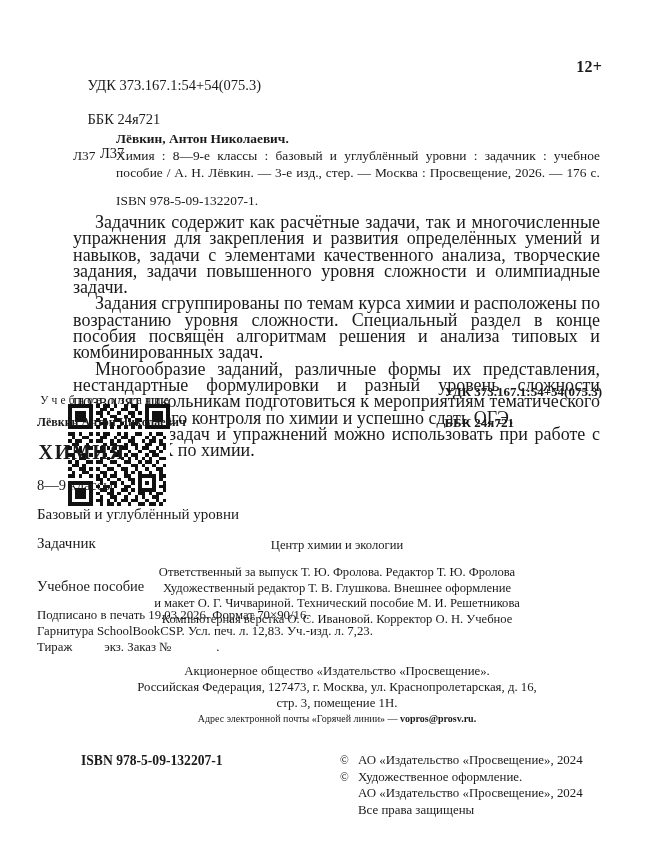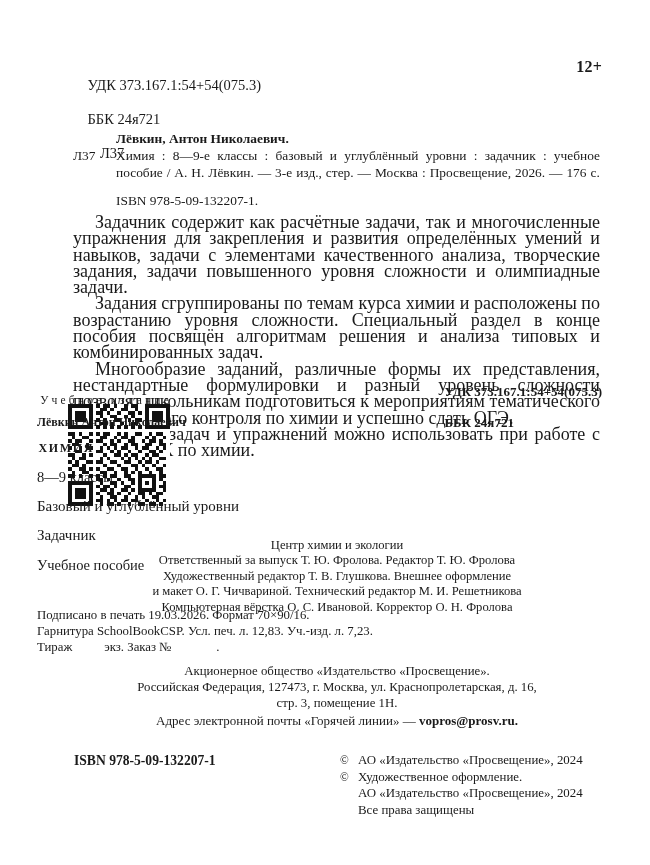--- a/index.html
+++ b/index.html
@@ -126,55 +126,55 @@
     font-size: 11.5px;
     letter-spacing: 3.2px;
     text-indent: 3.2px;
   }
   #imp-author {
     font-size: 12px;
     font-weight: bold;
     margin-top: 9px;
   }
   #imp-title {
-    font-size: 12px;
+    font-size: 20px;
     font-weight: bold;
     letter-spacing: 1.6px;
     text-indent: 1.6px;
     margin-top: 11px;
   }
   #imp-grades {
     font-size: 14.5px;
     margin-top: 13px;
   }
   #imp-levels {
     font-size: 15px;
     margin-top: 12px;
   }
   #imp-kind {
     font-size: 15px;
     font-weight: normal;
     margin-top: 12px;
   }
   #imp-type {
     font-size: 14.5px;
-    margin-top: 13px;
+    margin-top: 26px;
   }
 
   
   #credits {
     left: 37px;
     top: 538px;
     width: 600px;
     text-align: center;
     font-size: 12.6px;
     line-height: 15.4px;
   }
   #credits .line { display: block; }
-  #credits .dept { margin-bottom: 0px; }
+  #credits .dept { margin-bottom: 12px; }
 
   
   #printing {
     left: 37px;
     top: 607px;
     width: 600px;
     font-size: 12.8px;
     line-height: 16px;
   }
   #printing .line { display: block; white-space: pre; }
@@ -188,27 +188,27 @@
     font-size: 12.8px;
     line-height: 16px;
   }
   #publisher .line { display: block; }
 
   #hotline {
     left: 37px;
     top: 713px;
     width: 600px;
     text-align: center;
-    font-size: 13px;
+    font-size: 10px;
   }
   #hotline .mail { font-weight: bold; }
 
   
   #isbn-bottom {
-    left: 74px;
+    left: 81px;
     top: 753px;
     font-size: 13.6px;
     font-weight: bold;
   }
   #copyright {
     left: 340px;
     top: 752px;
     font-size: 12.9px;
     line-height: 16.6px;
   }
@@ -503,22 +503,22 @@
     <div id="imp-grades">8—9 классы</div>
     <div id="imp-levels">Базовый и углублённый уровни</div>
     <div id="imp-kind">Задачник</div>
     <div id="imp-type">Учебное пособие</div>
   </div>
 
   <div class="abs" id="credits">
     <span class="line dept">Центр химии и экологии</span>
     <span class="line"><span>Ответственный за выпуск </span><span class="italic">Т. Ю. Фролова</span><span>. Редактор </span><span class="italic">Т. Ю. Фролова</span></span>
     <span class="line"><span>Художественный редактор </span><span class="italic">Т. В. Глушкова</span><span>. Внешнее оформление</span></span>
-    <span class="line"><span>и макет </span><span class="italic">О. Г. Чичвариной</span><span>. Технический редактор </span><span class="italic">М. И. Решетникова</span></span>
-    <span class="line"><span>Компьютерная вёрстка </span><span class="italic">О. С. Ивановой</span><span>. Корректор </span><span class="italic">О. Н. Фролова</span></span>
+    <span class="line"><span>и макет </span><span class="italic">О. Г. Чичвариной</span><span>. Технический пособие </span><span class="italic">М. И. Решетникова</span></span>
+    <span class="line"><span>Компьютерная вёрстка </span><span class="italic">О. С. Ивановой</span><span>. Корректор </span><span class="italic">О. Н. Учебное</span></span>
   </div>
 
   <div class="abs" id="printing">
     <span class="line">Подписано в печать 19.03.2026. Формат 70×90/16.</span>
     <span class="line">Гарнитура SchoolBookCSP. Усл. печ. л. 12,83. Уч.-изд. л. 7,23.</span>
     <span class="line">Тираж          экз. Заказ №              .</span>
   </div>
 
   <div class="abs" id="publisher">
     <span class="line">Акционерное общество «Издательство «Просвещение».</span>

